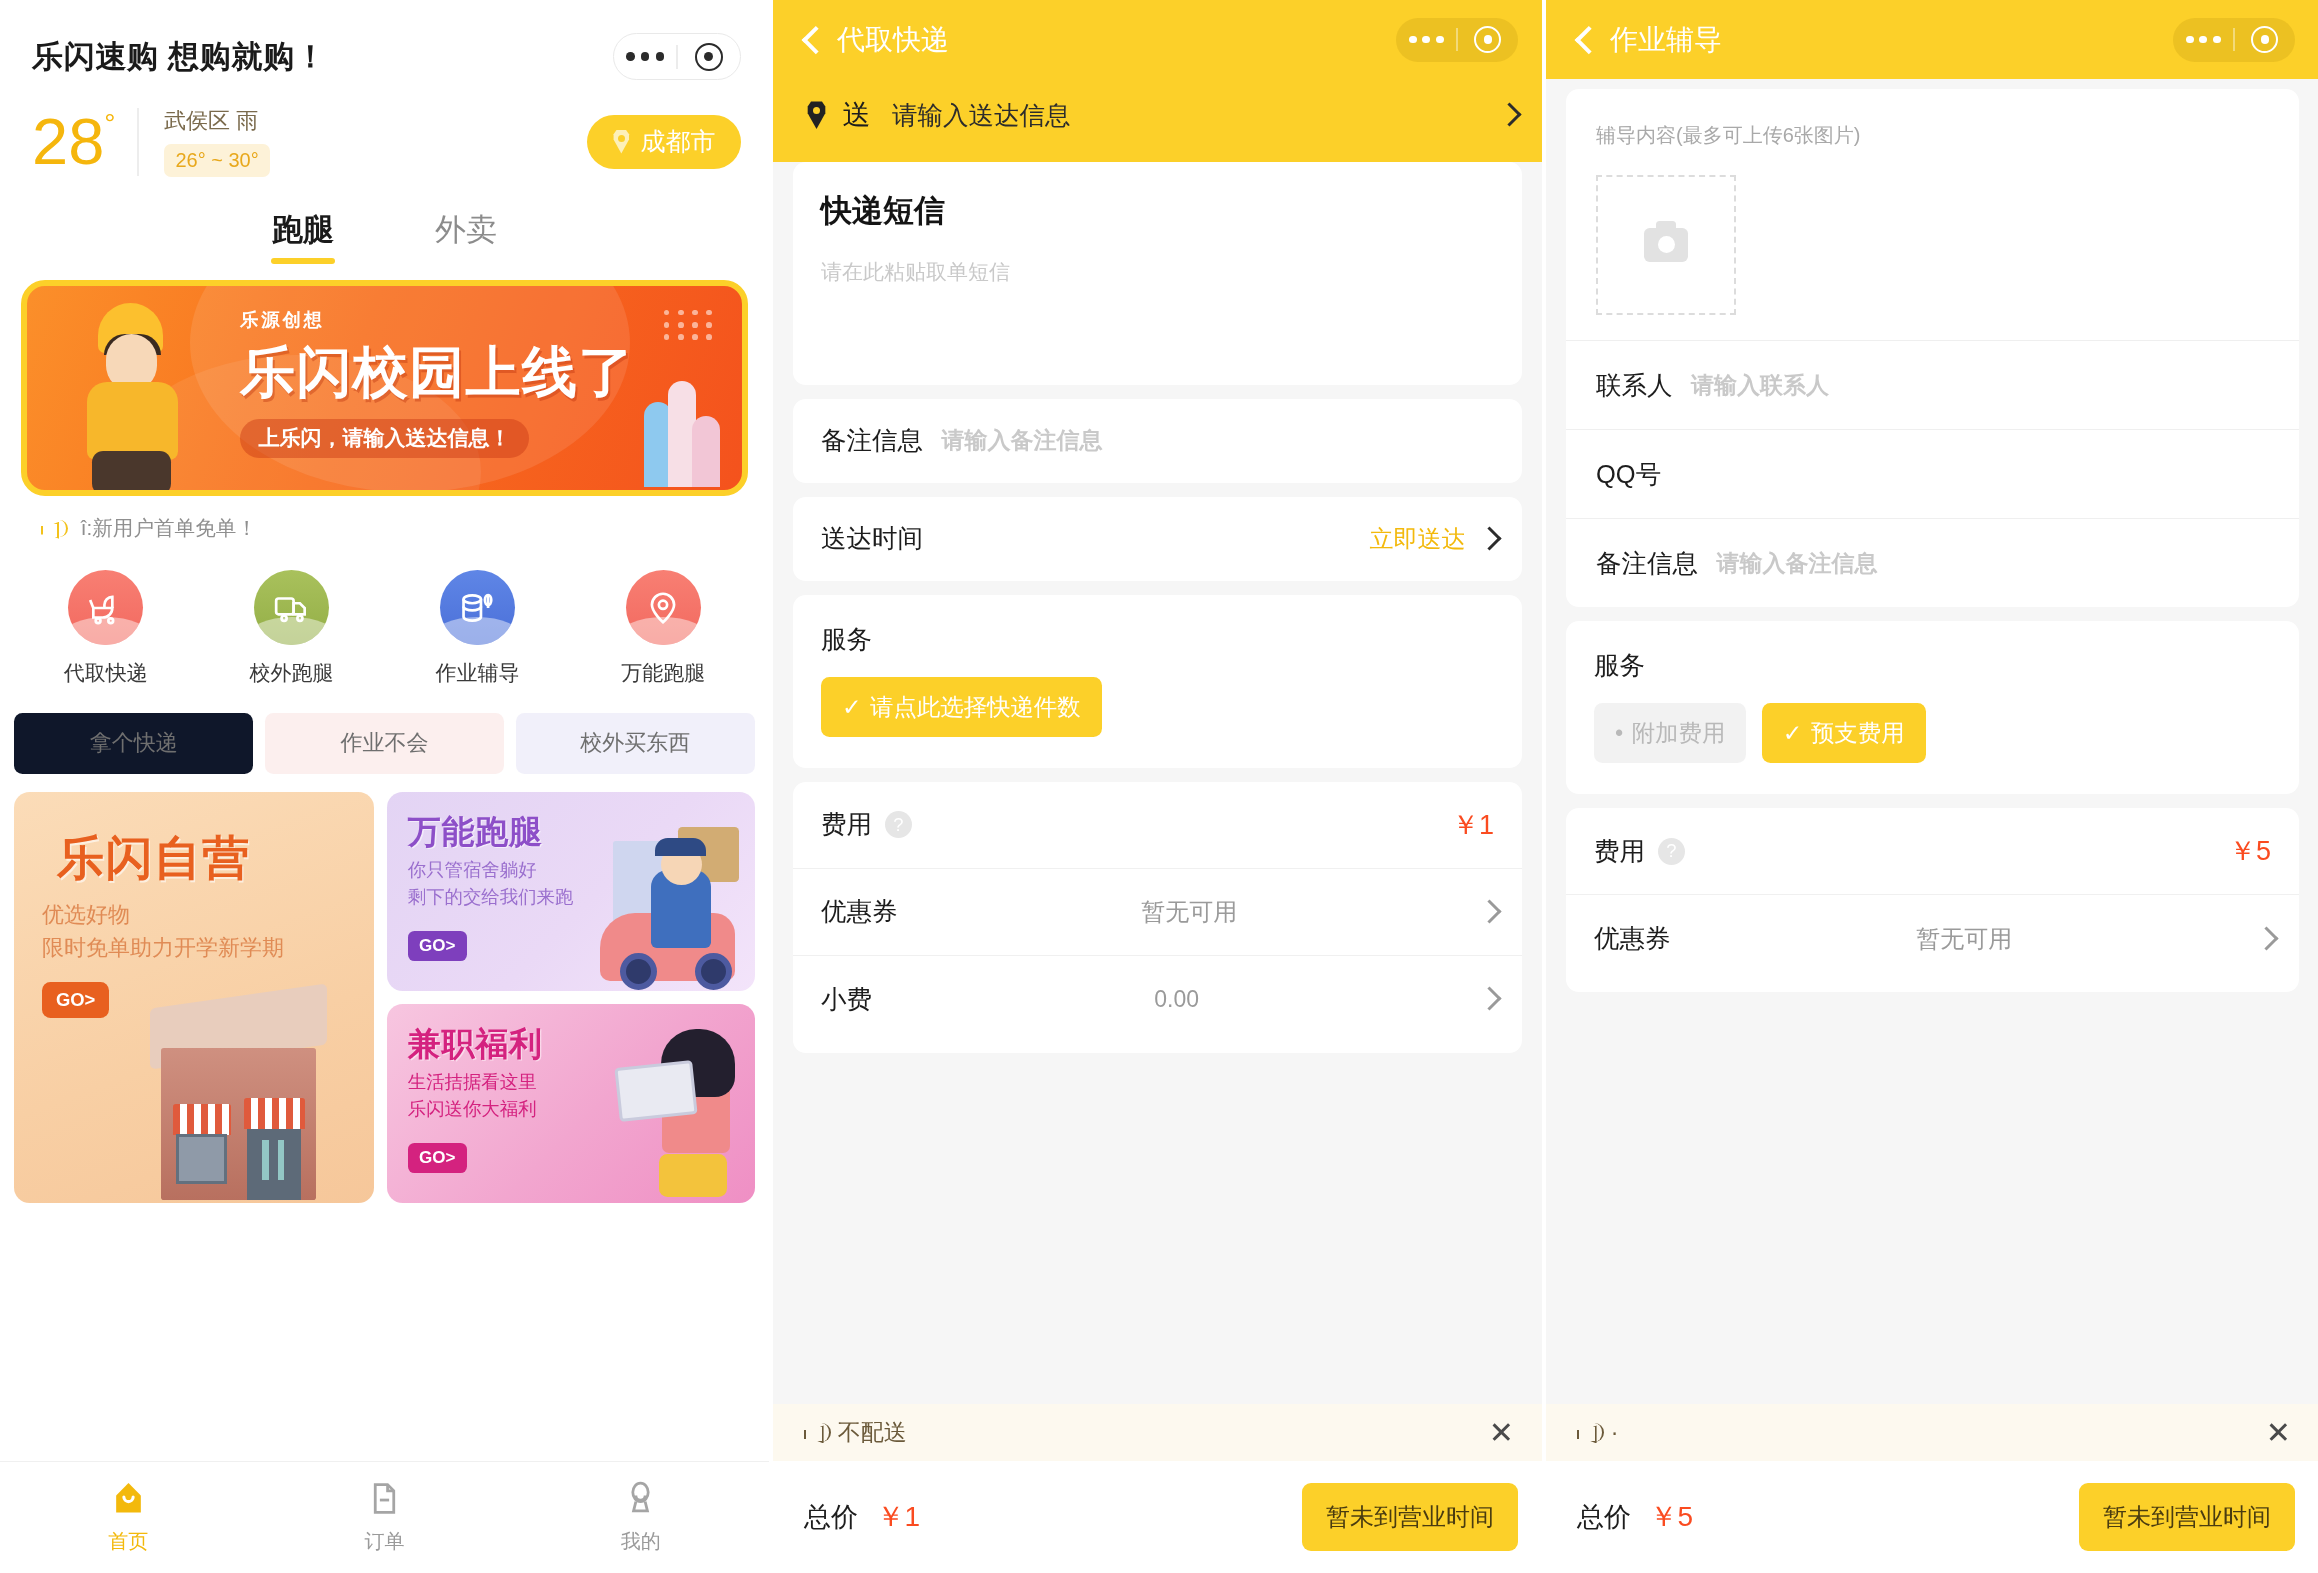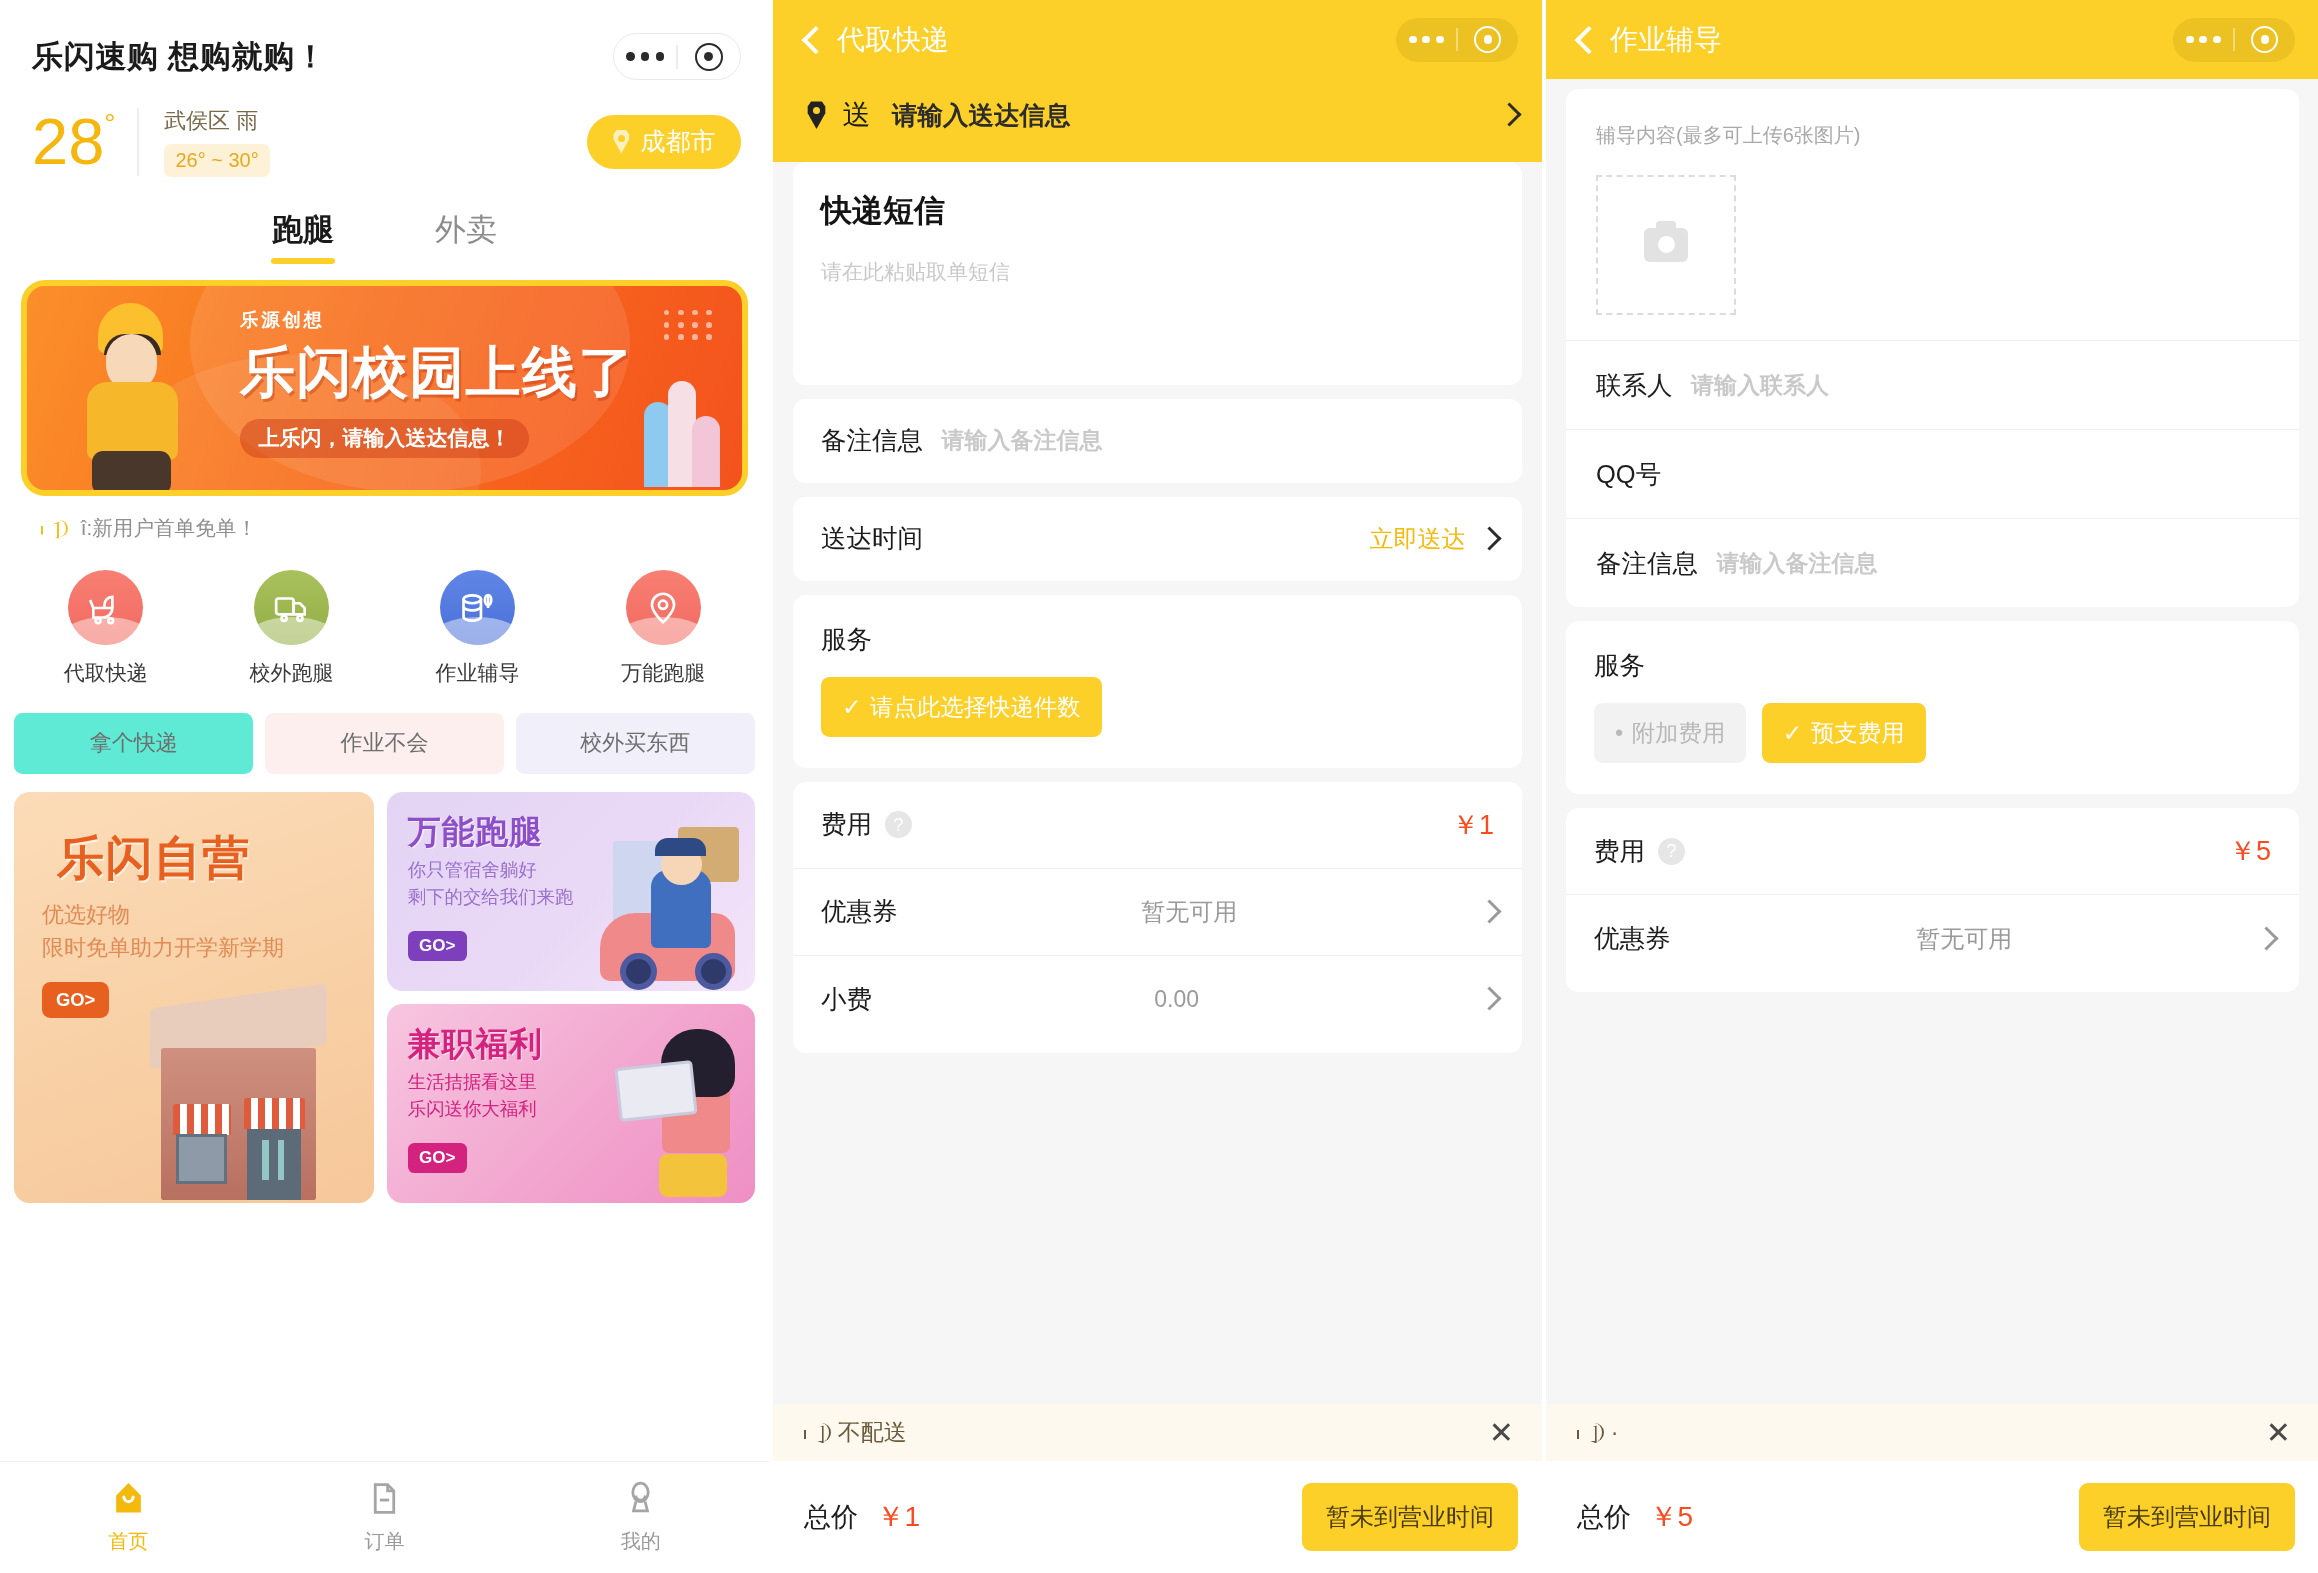--- a/index.html
+++ b/index.html
@@ -102,21 +102,21 @@
   .gic svg { position: relative; z-index: 2; }
   .g1 { background: linear-gradient(180deg,#f87f73,#f2695f); }
   .g2 { background: linear-gradient(180deg,#a9c15c,#93ae46); }
   .g3 { background: linear-gradient(180deg,#5f86e6,#4a6fd8); }
   .g4 { background: linear-gradient(180deg,#f87f73,#f2695f); }
   .glb { font-size: 21px; color: #3a3a3a; }
 
   .chips { display: flex; gap: 11.3px; padding: 25.5px 14px 0 14px; }
   .chip { flex: 1; height: 61px; border-radius: 8.5px; display: flex; align-items: center;
           justify-content: center; font-size: 22px; color: #6f6f6f; }
-  .c1 { background: #5eead4; } .c2 { background: #fcefee; } .c3 { background: #f1f0fa; }
+  .c1 { background: #0f172a; } .c2 { background: #fcefee; } .c3 { background: #f1f0fa; }
 
   .promos { display: flex; gap: 12.8px; padding: 18.4px 14px 0 14px; }
   .pleft { width: 360px; height: 411px; border-radius: 15.6px; position: relative; overflow: hidden;
            background: linear-gradient(160deg,#fbdcb8 0%, #f8cfa4 60%, #f6c79a 100%); }
   .pl-t1 { position: absolute; left: 43px; top: 35px; font-size: 47px; font-weight: 700; color: #e8601f;
            letter-spacing: 1.4px; text-shadow: 1.4px 2.1px 0 rgba(255,255,255,.6); }
   .pl-t2 { position: absolute; left: 28px; top: 106px; font-size: 22px; color: #e08b55; line-height: 1.5; }
   .pl-go { position: absolute; left: 28px; top: 190px; background: #e8601f; color: #fff;
            font-size: 18.4px; font-weight: 700; border-radius: 8.5px; padding: 7px 14px; }
   .shop { position: absolute; right: 4.3px; bottom: 0; width: 234px; height: 234px; }
@@ -202,21 +202,21 @@
   .ring-w i { width: 8.5px; height: 8.5px; border-radius: 50%; background: #fff; display: block; }
 
   .addr-row { background: #fcd029; display: flex; align-items: center;
               padding: 17px 28px 28px 33px; gap: 15.6px; }
   .pin-b { width: 21px; height: 28px; position: relative; }
   .pin-b:before { content: ""; position: absolute; inset: 0; background: #222;
       clip-path: polygon(50% 100%, 8% 44%, 8% 20%, 24% 2%, 76% 2%, 92% 20%, 92% 44%); }
   .pin-b:after { content: ""; position: absolute; left: 7px; top: 6.4px; width: 7px; height: 7px;
       border-radius: 50%; background: #fcd029; }
   .addr-lb { font-size: 28px; color: #1d1d1d; font-weight: 400; }
-  .addr-ph { font-size: 25.5px; color: #2c2c2c; margin-left: 5.7px; font-weight: bold; }
+  .addr-ph { font-size: 25.5px; color: #2c2c2c; margin-left: 5.7px; }
   .chev { width: 12.8px; height: 23px; position: relative; margin-left: auto; }
   .chev:before { content: ""; position: absolute; left: 0; top: 2.8px; width: 14px; height: 14px;
       border-right: 3.5px solid #2c2c2c; border-top: 3.5px solid #2c2c2c; transform: rotate(45deg); }
   .chev.g:before { border-color: #9a9a9a; }
 
   .card { background: #fff; border-radius: 12.8px; margin: 0 20px 14px 20px; }
   .card.first { margin-top: 0; }
   .sms-title { font-size: 31px; font-weight: 700; color: #141414; padding: 28px 0 0 28px; }
   .sms-ph { font-size: 21px; color: #c9c9c9; padding: 25.5px 0 99px 28px; }
   .row { display: flex; align-items: center; padding: 0 28px; min-height: 84px; }

